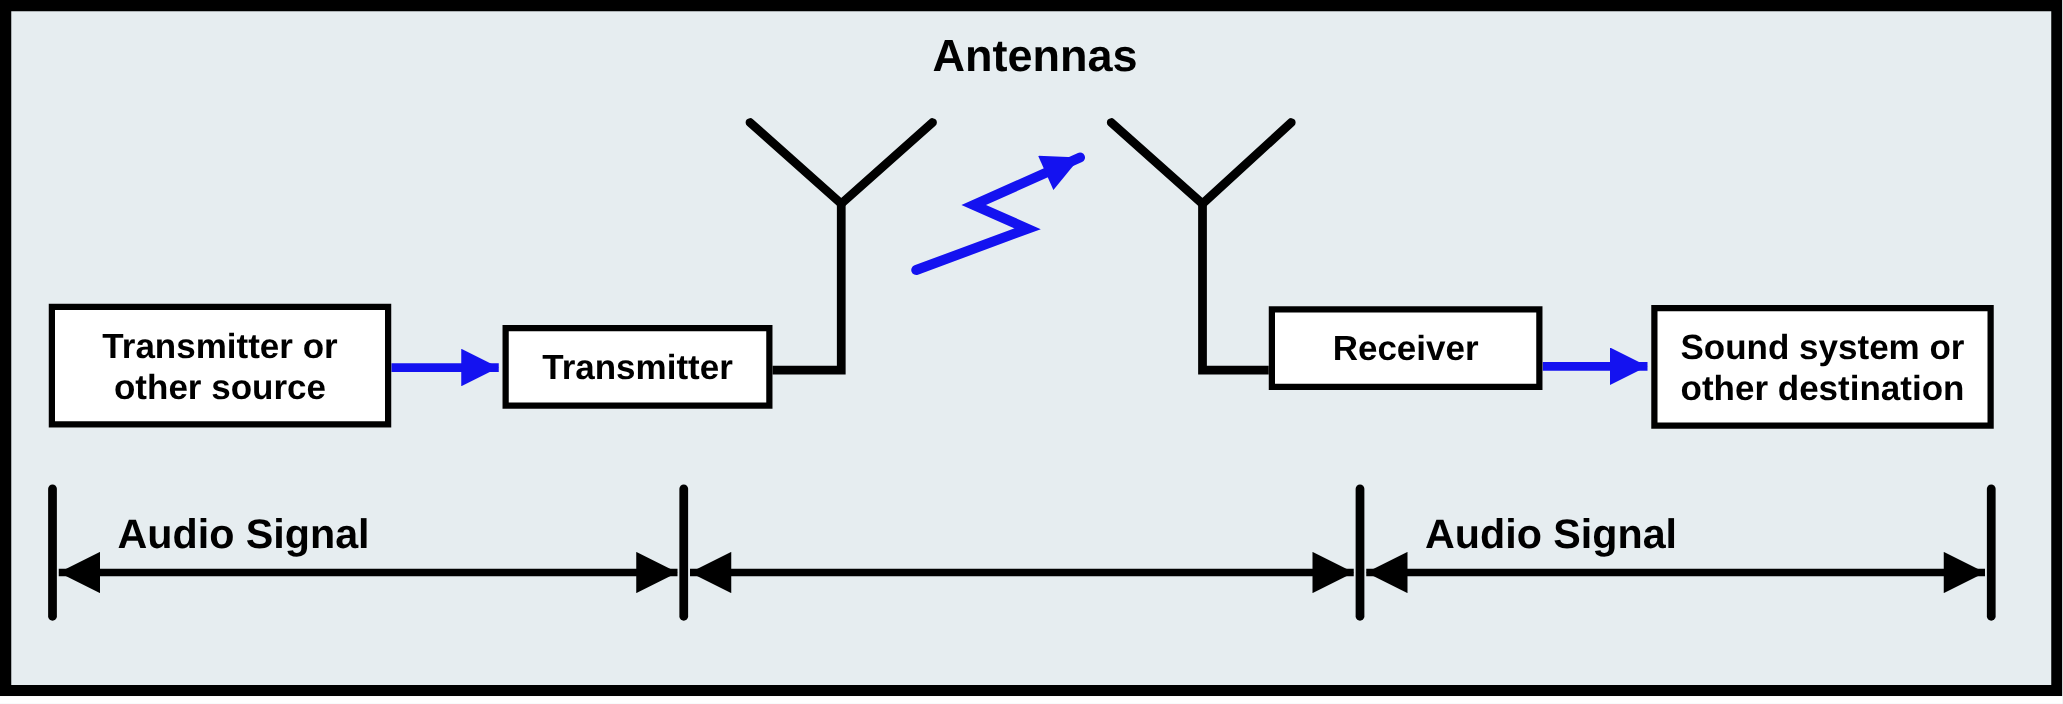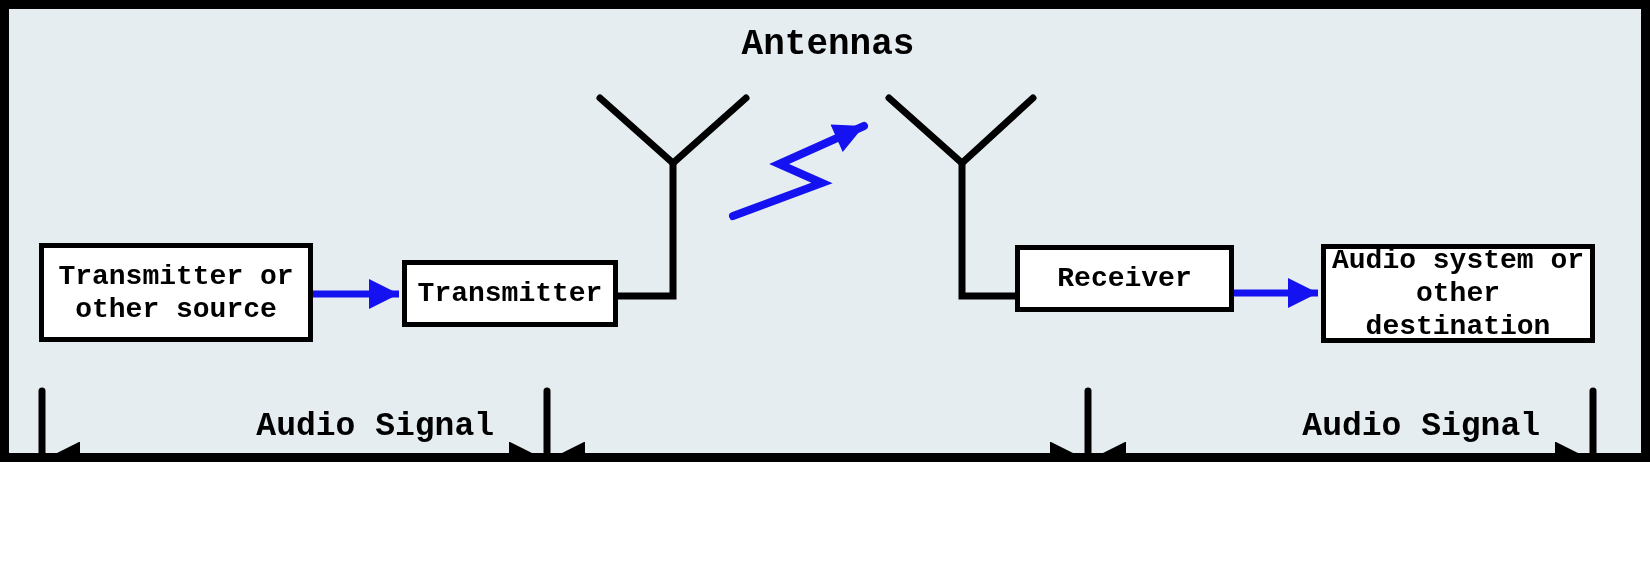--- a/index.html
+++ b/index.html
@@ -1,21 +1,21 @@
 <!DOCTYPE html>
 <html><head>
 <meta charset="utf-8">
 <style>
   html, body { margin: 0; padding: 0; background: #ffffff; }
   .frame {
     position: relative;
     width: 1650px;
-    height: 462px;
+    height: 557px;
     background: #e6edf0;
-    font-family: Liberation Mono, monospace;
+    font-family: Liberation Sans, sans-serif;
     overflow: hidden;
   }
   .frame-border {
     position: absolute;
     inset: 0;
     border: 9px solid #000000;
     pointer-events: none;
     z-index: 5;
   }
   .svg-layer {
@@ -53,21 +53,21 @@
     color: #000000;
   }
   .box-source      { left: 39px;   top: 243px; width: 274px; height: 99px; }
   .box-transmitter { left: 402px;  top: 260px; width: 216px; height: 67px; }
   .box-receiver    { left: 1015px; top: 245px; width: 219px; height: 67px; }
   .box-destination { left: 1321px; top: 244px; width: 274px; height: 99px; }
   .signal-label {
     position: absolute;
     top: 408px;
     width: 400px;
-    text-align: right;
+    text-align: left;
     font-size: 33px;
     font-weight: 700;
     color: #000000;
     z-index: 2;
   }
   .signal-audio-left  { left: 94px; }
   .signal-radio       { left: 617px; }
   .signal-audio-right { left: 1140px; }
 </style>
 </head>
@@ -121,20 +121,20 @@
     <span>Transmitter or
 other source</span>
   </div>
   <div class="box box-transmitter">
     <span>Transmitter</span>
   </div>
   <div class="box box-receiver">
     <span>Receiver</span>
   </div>
   <div class="box box-destination">
-    <span>Audio system or
+    <span>Sound system or
 other destination</span>
   </div>
 
   <div class="signal-label signal-audio-left">Audio Signal</div>
   <div class="signal-label signal-audio-right">Audio Signal</div>
 
 </div>
 
 </body></html>

